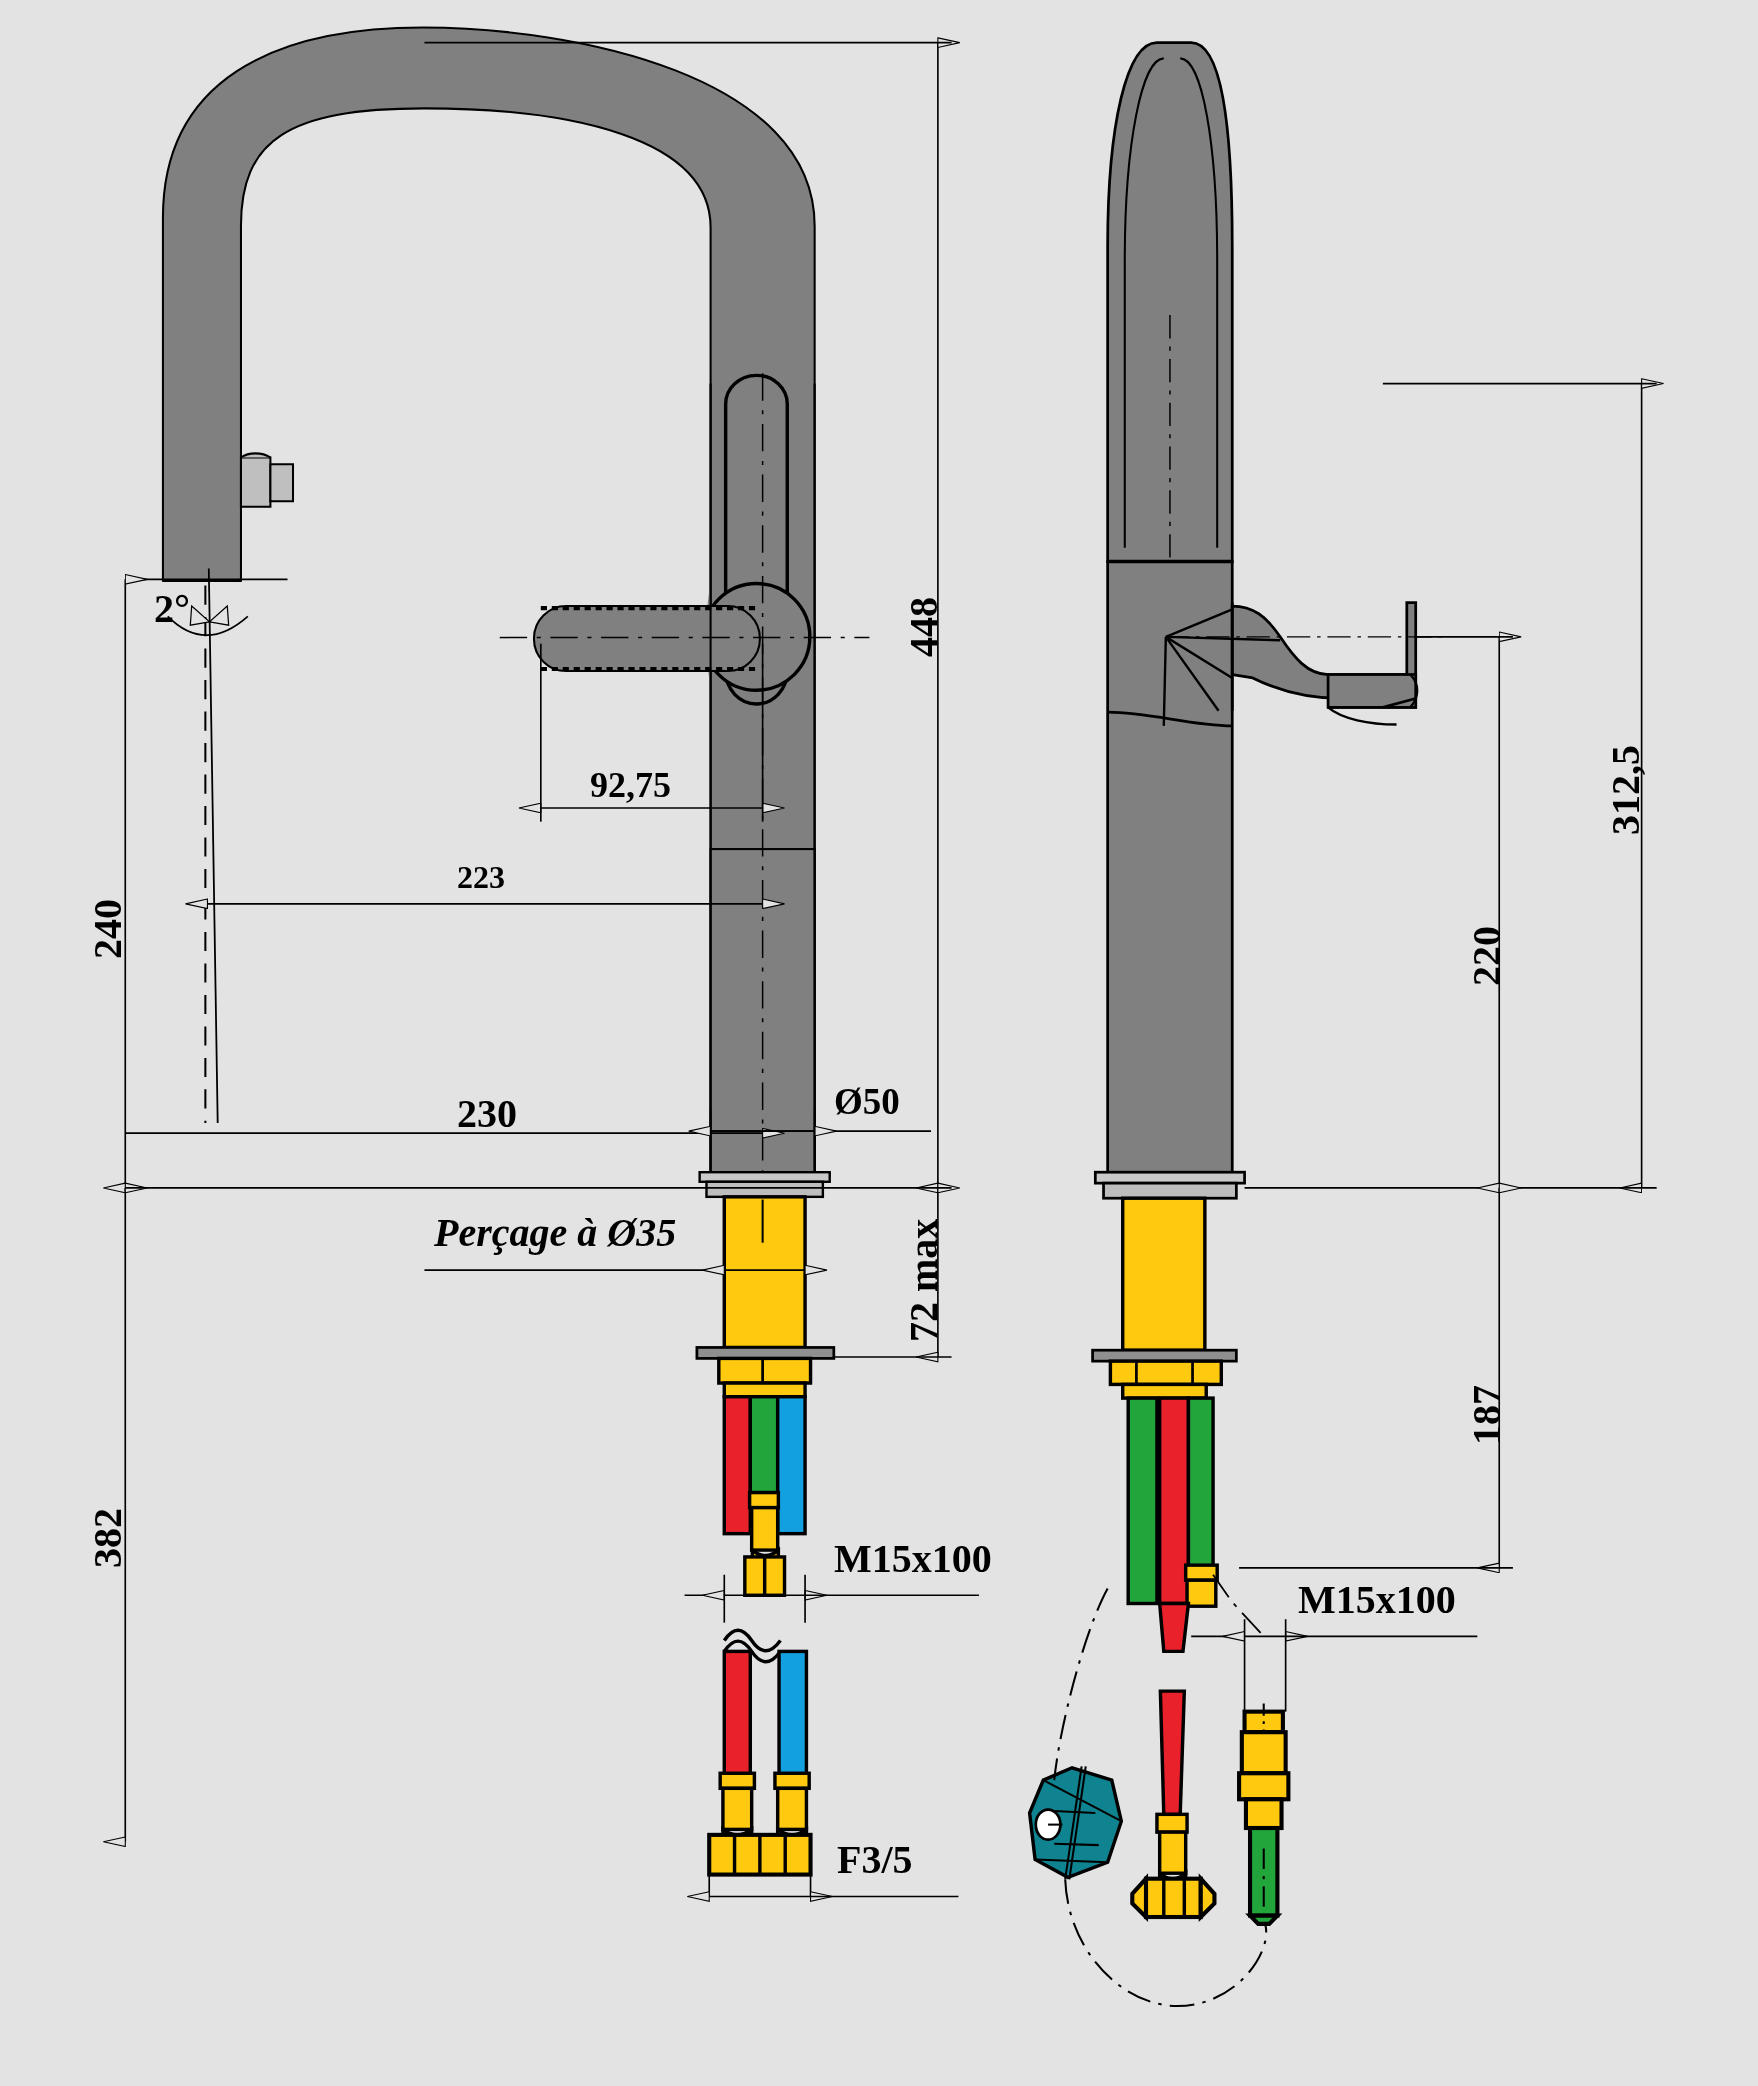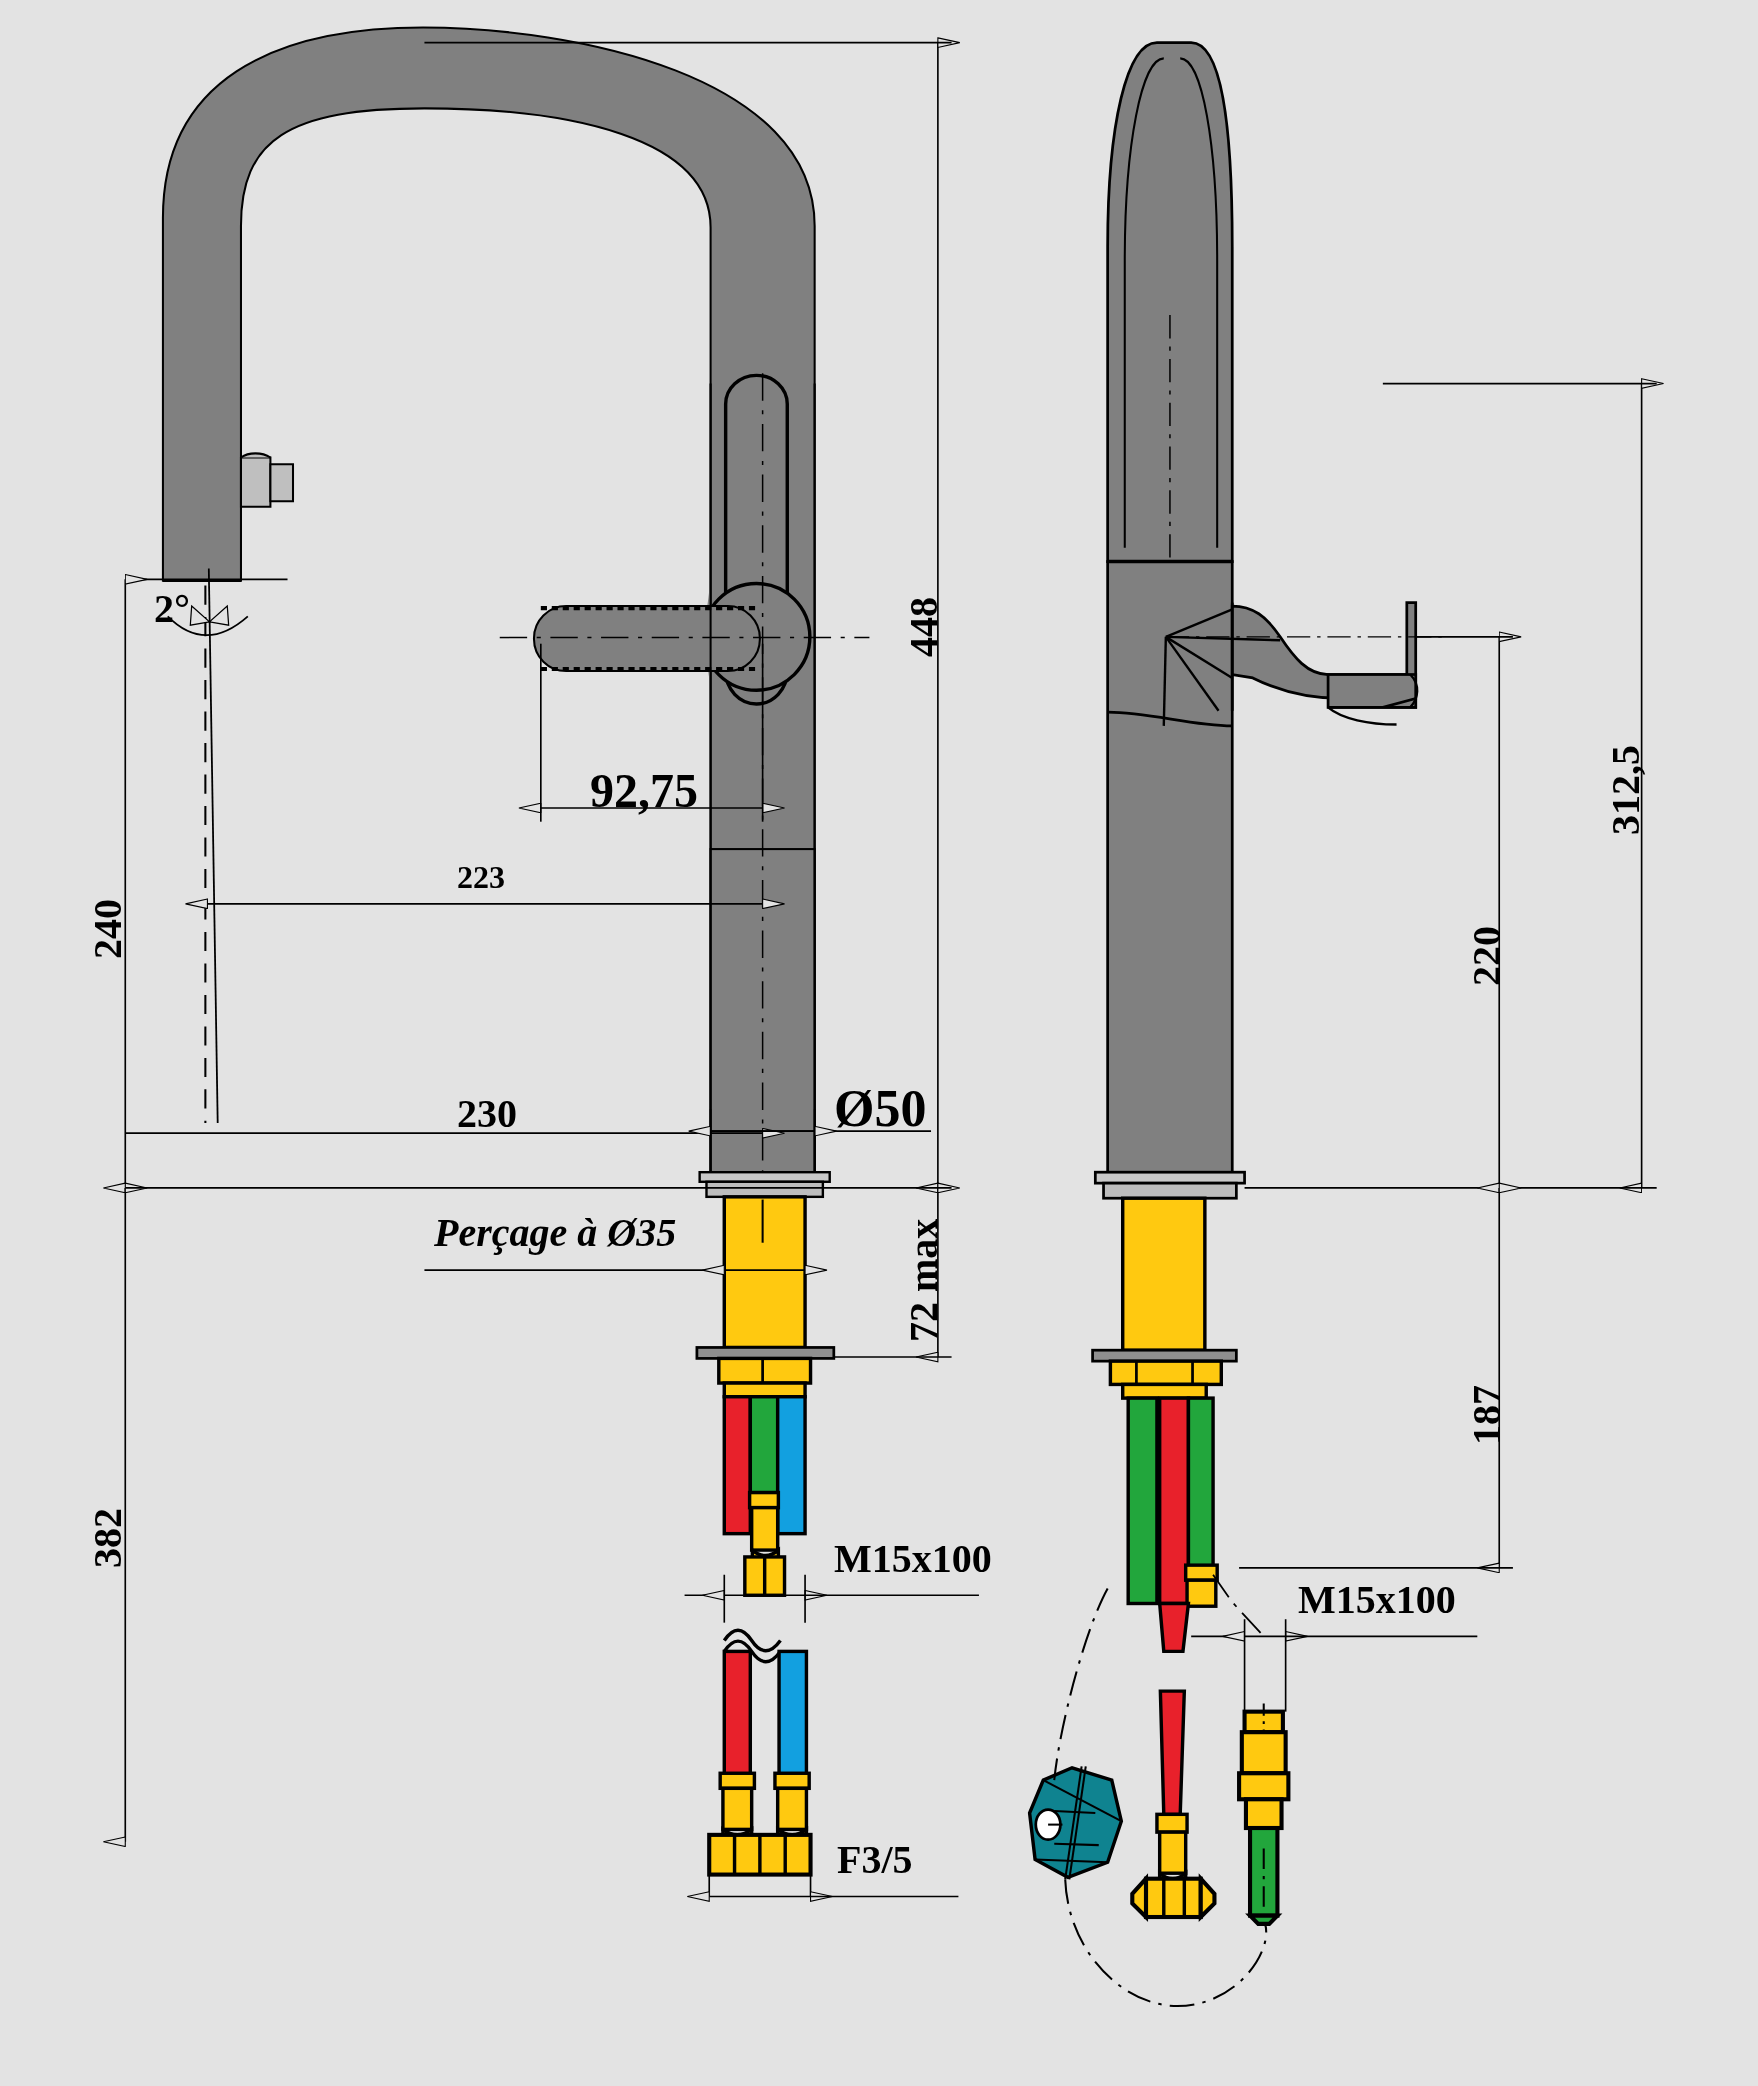--- a/index.html
+++ b/index.html
@@ -321,27 +321,27 @@
   </svg>
 
   <div class="dimtxt" style="left:154px;top:589px;font-size:40px;">2°</div>
 
   <div class="dimtxt rot90" style="left:904px;top:657px;font-size:40px;">448</div>
 
   <div class="dimtxt rot90" style="left:88px;top:959px;font-size:40px;">240</div>
 
   <div class="dimtxt rot90" style="left:88px;top:1568px;font-size:40px;">382</div>
 
-  <div class="dimtxt" style="left:590px;top:767px;font-size:48px;">92,75</div>
+  <div class="dimtxt" style="left:590px;top:767px;font-size:36px;">92,75</div>
 
   <div class="dimtxt" style="left:457px;top:861px;font-size:32px;">223</div>
 
   <div class="dimtxt" style="left:457px;top:1094px;font-size:40px;text-align:right;">230</div>
 
-  <div class="dimtxt" style="left:834px;top:1083px;font-size:52px;">Ø50</div>
+  <div class="dimtxt" style="left:834px;top:1083px;font-size:37px;">Ø50</div>
 
   <div class="dimtxt" style="left:434px;top:1213px;font-size:40px;font-style:italic;">Perçage à Ø35</div>
 
   <div class="dimtxt rot90" style="left:904px;top:1342px;font-size:40px;">72 max</div>
 
   <div class="dimtxt" style="left:834px;top:1539px;font-size:40px;">M15x100</div>
 
   <div class="dimtxt" style="left:837px;top:1840px;font-size:40px;">F3/5</div>
 
   <div class="dimtxt rot90" style="left:1606px;top:835px;font-size:40px;">312,5</div>

